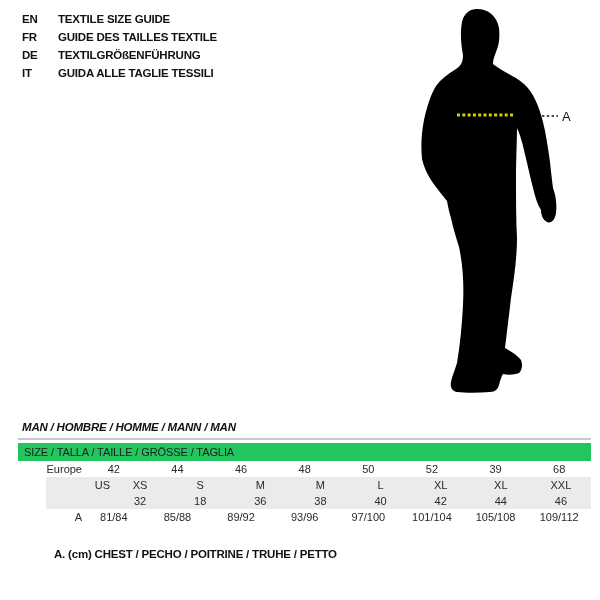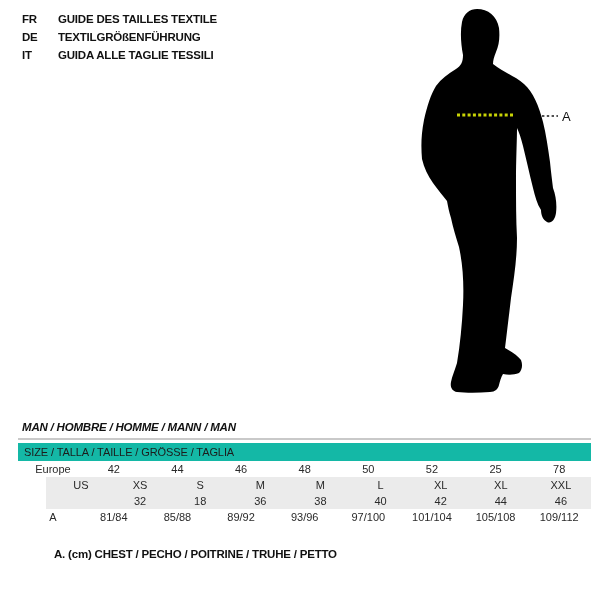--- a/index.html
+++ b/index.html
@@ -88,21 +88,21 @@
     width: 573px;
   }
   .table-topline {
     height: 2px;
     background: #c9c9c9;
     margin-bottom: 3px;
   }
   .table-header {
     height: 18px;
     line-height: 18px;
-    background: #14b8a6;
+    background: #22c55e;
     font-size: 11px;
     color: #1c1c1c;
     padding-left: 6px;
     letter-spacing: -0.1px;
   }
   .trow {
     display: grid;
     grid-template-columns: 64px repeat(8, 1fr);
     height: 16px;
     line-height: 16px;
@@ -112,21 +112,21 @@
   .trow.last {
     height: 17px;
     line-height: 17px;
   }
   .trow.alt {
     background: #ebebeb;
     margin-left: 28px;
   }
   .tlabel {
     padding-left: 6px;
-    text-align: center;
+    text-align: right;
     white-space: nowrap;
   }
   .tcell {
     text-align: center;
     white-space: nowrap;
   }
 
   
   .footnote {
     position: absolute;
@@ -138,20 +138,23 @@
     white-space: nowrap;
     margin-left: 32px;
   }
 </style>
 </head>
 <body>
 
 <div class="page">
 
   <div class="lang-list">
+    <div class="lang-row">
+      <span class="lang-code">EN</span><span class="lang-title">TEXTILE SIZE GUIDE</span>
+    </div>
     <div class="lang-row">
       <span class="lang-code">FR</span><span class="lang-title">GUIDE DES TAILLES TEXTILE</span>
     </div>
     <div class="lang-row">
       <span class="lang-code">DE</span><span class="lang-title">TEXTILGRÖßENFÜHRUNG</span>
     </div>
     <div class="lang-row">
       <span class="lang-code">IT</span><span class="lang-title">GUIDA ALLE TAGLIE TESSILI</span>
     </div>
   </div>
@@ -210,22 +213,22 @@
     <div class="table-header">SIZE / TALLA / TAILLE / GRÖSSE / TAGLIA</div>
 
     <div class="trow">
       <span class="tlabel">Europe</span>
       <span class="tcell">42</span>
       <span class="tcell">44</span>
       <span class="tcell">46</span>
       <span class="tcell">48</span>
       <span class="tcell">50</span>
       <span class="tcell">52</span>
-      <span class="tcell">25</span>
-      <span class="tcell">78</span>
+      <span class="tcell">39</span>
+      <span class="tcell">68</span>
     </div>
 
     <div class="trow alt">
       <span class="tlabel">US</span>
       <span class="tcell">XS</span>
       <span class="tcell">S</span>
       <span class="tcell">M</span>
       <span class="tcell">M</span>
       <span class="tcell">L</span>
       <span class="tcell">XL</span>

